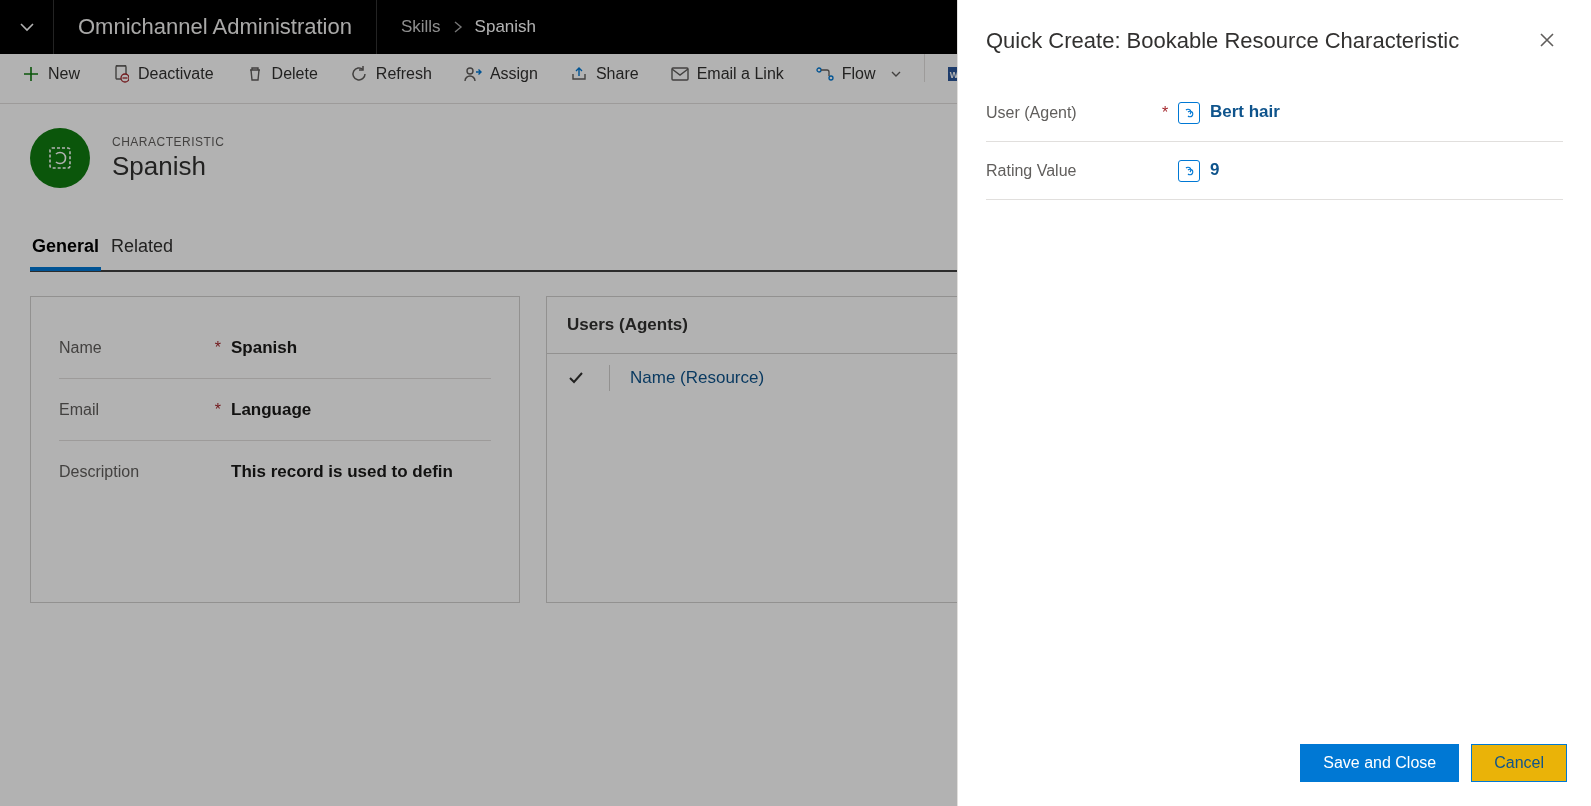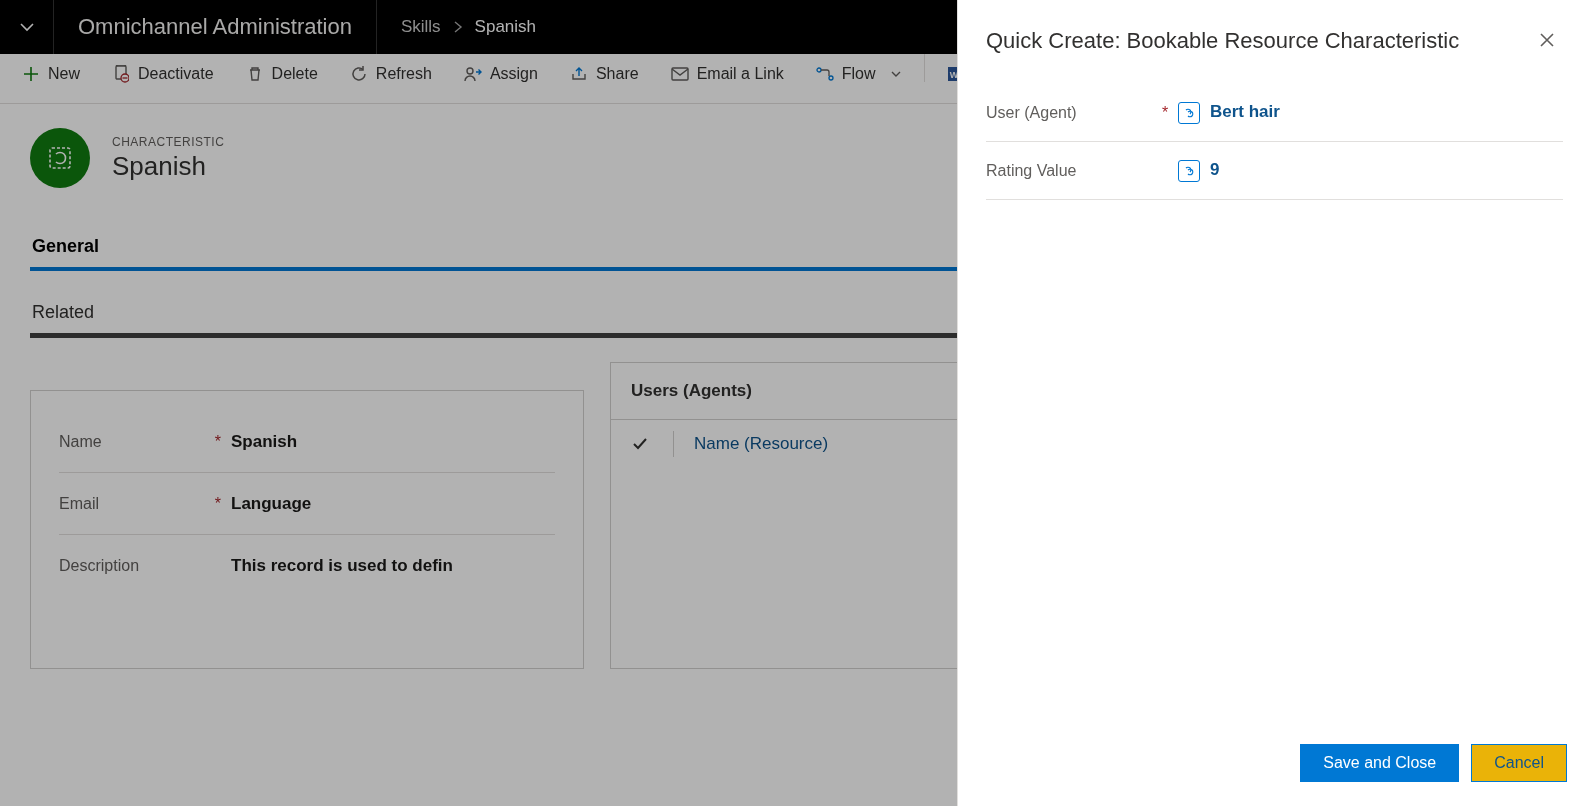--- a/index.html
+++ b/index.html
@@ -47,27 +47,27 @@
   
   .mainbody { padding: 24px 30px; }
   .rec-header { display:flex; align-items:center; gap:22px; margin-bottom: 40px; }
   .rec-icon {
     width: 60px; height: 60px; border-radius: 50%; background: #107c10;
     display:flex; align-items:center; justify-content:center;
   }
   .rec-head-txt .kind { font-size: 12px; color: #605e5c; letter-spacing: .5px; }
   .rec-head-txt .name { font-size: 26px; color: #323130; margin-top: 2px; }
 
-  .tabs { display:flex; gap: 24px; border-bottom: 5px solid #404040; flex-direction: column; }
+  .tabs { display:flex; gap: 8px; border-bottom: 2px solid #404040; }
   .tab { padding: 8px 2px 10px 2px; font-size: 18px; color: #323130; cursor:pointer; }
   .tab.active { color: #000; font-weight:600; border-bottom: 4px solid #0078d4; margin-bottom:-1px; }
 
   .cols { display:flex; gap: 26px; margin-top: 24px; }
   .box { border: 1px solid #d2d0ce; background:#fff; }
-  .box.left { width: 554px; padding: 20px 28px 18px 28px; margin-top: 28px; }
+  .box.left { width: 490px; padding: 20px 28px 18px 28px; }
   .box.right { flex:1; min-width:400px; }
 
   .frow {
     display:flex; align-items:center; height: 62px;
     border-bottom: 1px solid #e1dfdd;
   }
   .frow:last-child { border-bottom:none; }
   .frow .lbl { width: 172px; font-size: 16px; color: #605e5c; display:flex; align-items:center; }
   .frow .req { color: #a4262c; margin-left: auto; margin-right: 10px; }
   .frow .val { font-size: 17px; color: #1b1a19; font-weight:600; white-space:nowrap; overflow:hidden; text-overflow:ellipsis; }

